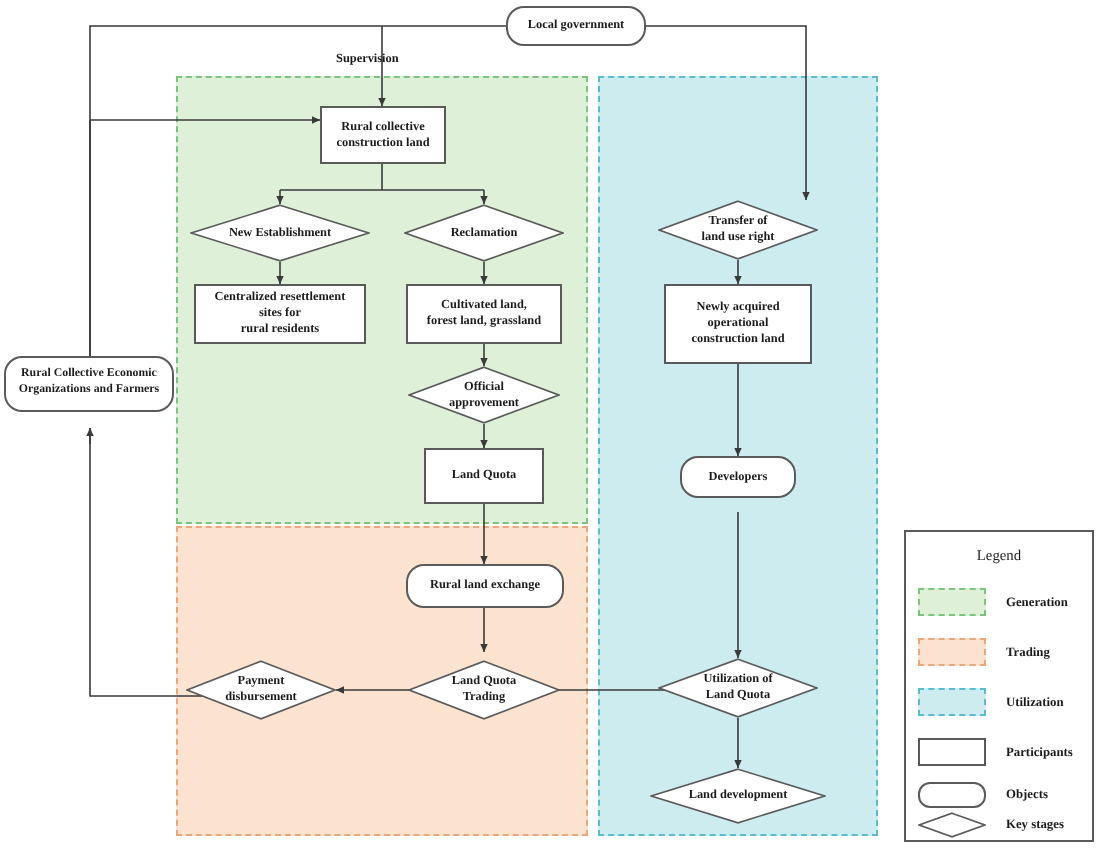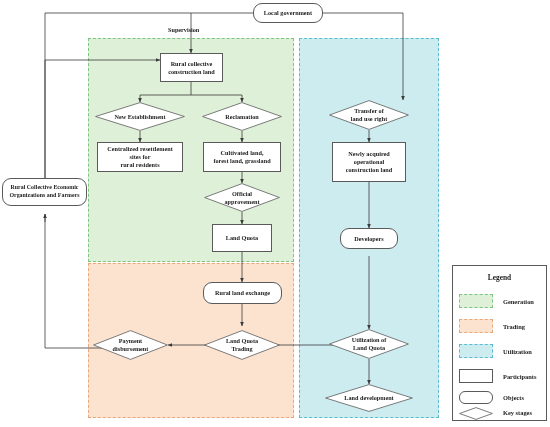--- a/index.html
+++ b/index.html
@@ -82,21 +82,21 @@
     position: absolute;
     background: #ffffff;
     border: 0.8px solid #5a5a5a;
     box-sizing: border-box;
   }
   .legend-title {
     position: absolute;
     width: 100%;
     text-align: center;
     font-size: 7.4px;
-    font-weight: bold;
+    font-weight: normal;
     color: #1b1b1b;
   }
   .legend-row {
     position: absolute;
     display: flex;
     align-items: center;
   }
   .legend-swatch {
     box-sizing: border-box;
   }

